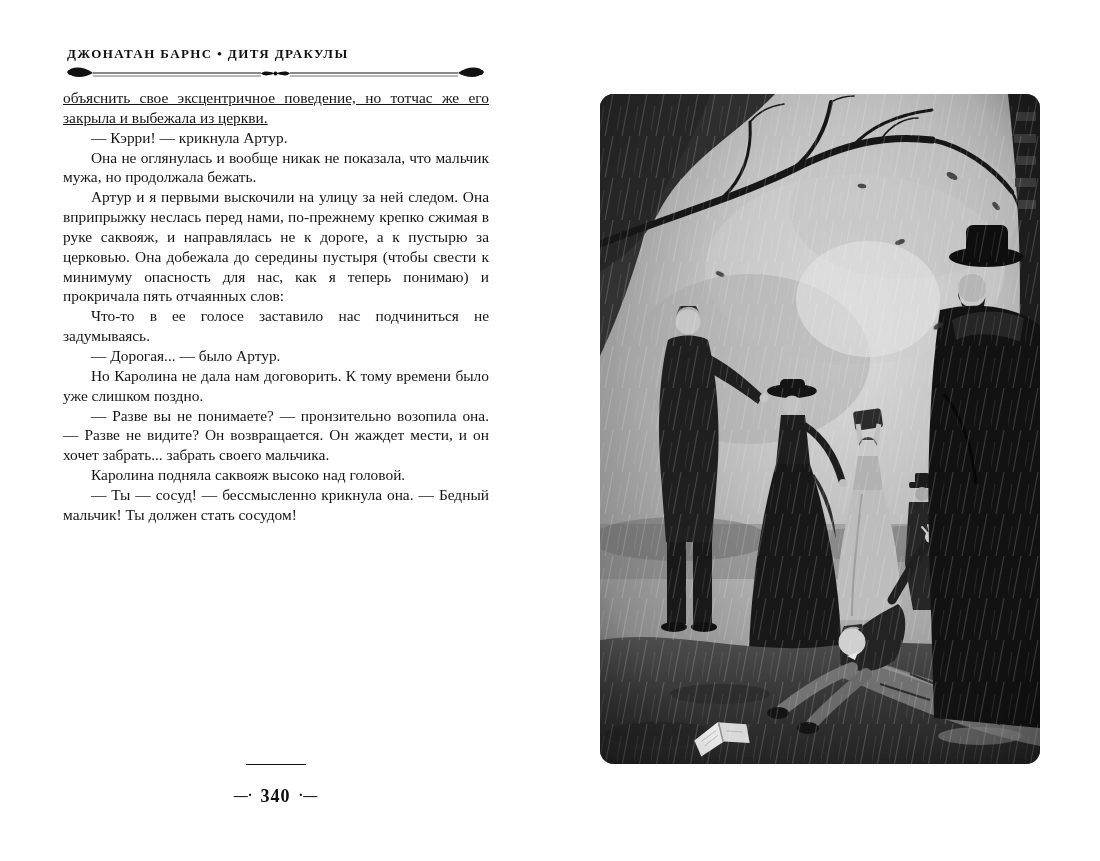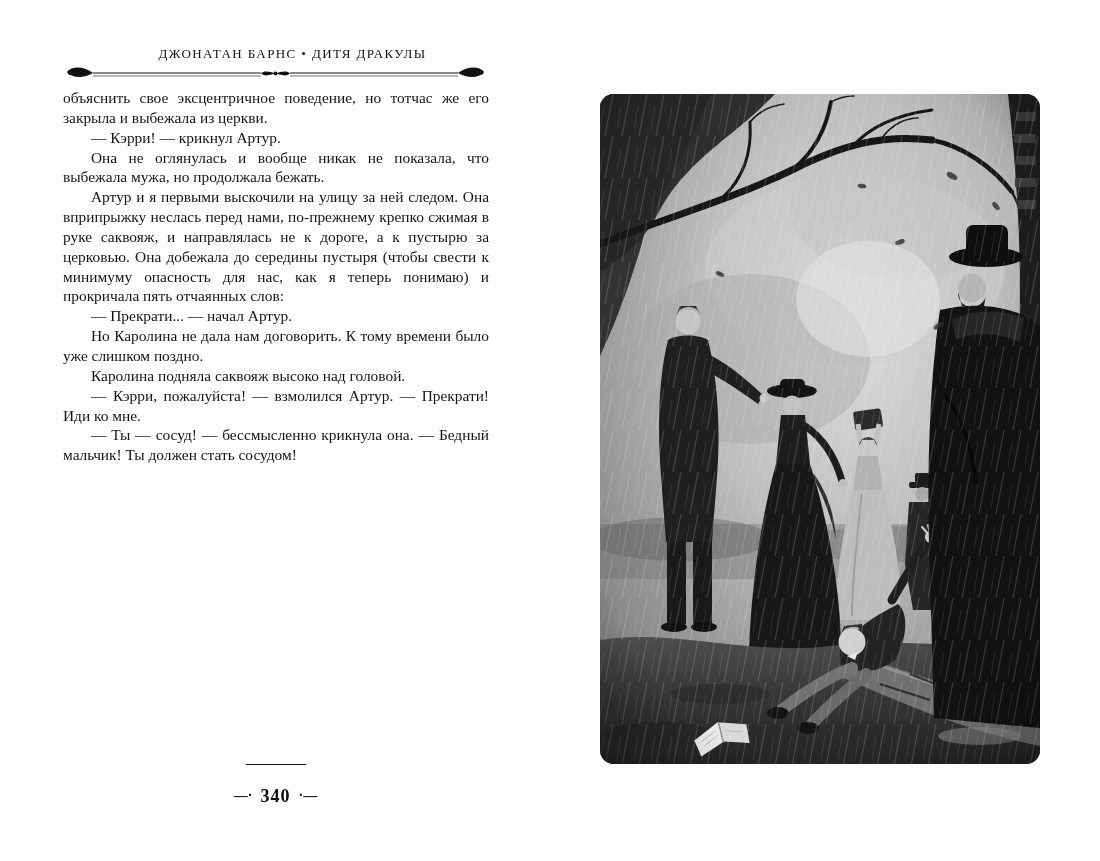--- a/index.html
+++ b/index.html
@@ -5,38 +5,38 @@
   html,body{margin:0;padding:0;background:#ffffff;}
   .page{
     position:relative;
     width:1100px;height:861px;
     background:#ffffff;
     overflow:hidden;
     font-family:"Liberation Serif", serif;
     color:#161616;
   }
   .running-header{
-    position:absolute;left:80px;top:46px;width:425px;
-    text-align:center;
-    font-size:13px;font-weight:400;
+    position:absolute;left:67px;top:46px;width:425px;
+    text-align:left;
+    font-size:13px;font-weight:700;
     letter-spacing:1.4px;
     color:#101010;
     white-space:nowrap;
   }
   .header-ornament{
     position:absolute;left:63px;top:64px;width:425px;height:18px;
   }
   .body-text{
     position:absolute;left:63px;top:88px;width:426px;
     font-size:15.4px;line-height:19.85px;
     text-align:justify;
     color:#141414;
   }
   .para{margin:0;text-indent:28px;}
-  .para.noindent{text-indent:0;}
+  .para.noindent{text-indent:0;text-decoration:underline;}
   .scene-break{
     position:absolute;left:246px;top:764px;width:60px;height:0;
     border-top:1.6px solid #111;
   }
   .page-number{
     position:absolute;left:63px;top:786px;width:425px;
     text-align:center;
     font-size:18px;font-weight:700;color:#0d0d0d;
     letter-spacing:1px;
   }
@@ -67,27 +67,28 @@
     <path d="M30,9 C20,2 9,2 4,8 C9,14 20,15 30,9 Z" fill="#111"></path>
     <circle cx="7" cy="8.5" r="2.4" fill="#111"></circle>
     <path d="M395,9 C405,2 416,2 421,8 C416,14 405,15 395,9 Z" fill="#111"></path>
     <circle cx="418" cy="8.5" r="2.4" fill="#111"></circle>
     <path d="M198,9.5 C205,3 220,16 227,9.5 C220,3 205,16 198,9.5 Z" fill="#111"></path>
     <circle cx="212.5" cy="9.5" r="2" fill="#111"></circle>
   </svg>
 
   <div class="body-text">
       <p class="para noindent">объяснить свое эксцентричное поведение, но тотчас же его закрыла и выбежала из церкви.</p>
-      <p class="para">— Кэрри! — крикнул Артур.</p>
-      <p class="para">Она не оглянулась и вообще никак не показала, что выбежала мужа, но продолжала бежать.</p>
+      <p class="para">— Кэрри! — крикнула Артур.</p>
+      <p class="para">Она не оглянулась и вообще никак не показала, что мальчик мужа, но продолжала бежать.</p>
       <p class="para">Артур и я первыми выскочили на улицу за ней следом. Она вприпрыжку неслась перед нами, по-прежнему крепко сжимая в руке саквояж, и направлялась не к дороге, а к пустырю за церковью. Она добежала до середины пустыря (чтобы свести к минимуму опасность для нас, как я теперь понимаю) и прокричала пять отчаянных слов:</p>
-      <p class="para">— Прекрати... — начал Артур.</p>
+      <p class="para">Что-то в ее голосе заставило нас подчиниться не задумываясь.</p>
+      <p class="para">— Дорогая... — было Артур.</p>
       <p class="para">Но Каролина не дала нам договорить. К тому времени было уже слишком поздно.</p>
+      <p class="para">— Разве вы не понимаете? — пронзительно возопила она. — Разве не видите? Он возвращается. Он жаждет мести, и он хочет забрать... забрать своего мальчика.</p>
       <p class="para">Каролина подняла саквояж высоко над головой.</p>
-      <p class="para">— Кэрри, пожалуйста! — взмолился Артур. — Прекрати! Иди ко мне.</p>
       <p class="para">— Ты — сосуд! — бессмысленно крикнула она. — Бедный мальчик! Ты должен стать сосудом!</p>
     </div>
 
   <div class="scene-break"></div>
 
   <div class="page-number">
     <span class="orn">—·</span><span class="num">340</span><span class="orn">·—</span>
   </div>
 
   <div class="illustration" role="img" aria-label="Черно-белая иллюстрация: дождливый пустырь под голыми ветвями дерева; упавший юноша с поднятой рукой, вокруг фигуры в викторианской одежде — мужчина, указывающий рукой, дама в темном платье и шляпе, женщина в светлом платье с саквояжем над головой, мужчина в широкополой шляпе; на земле раскрытый альбом.">

